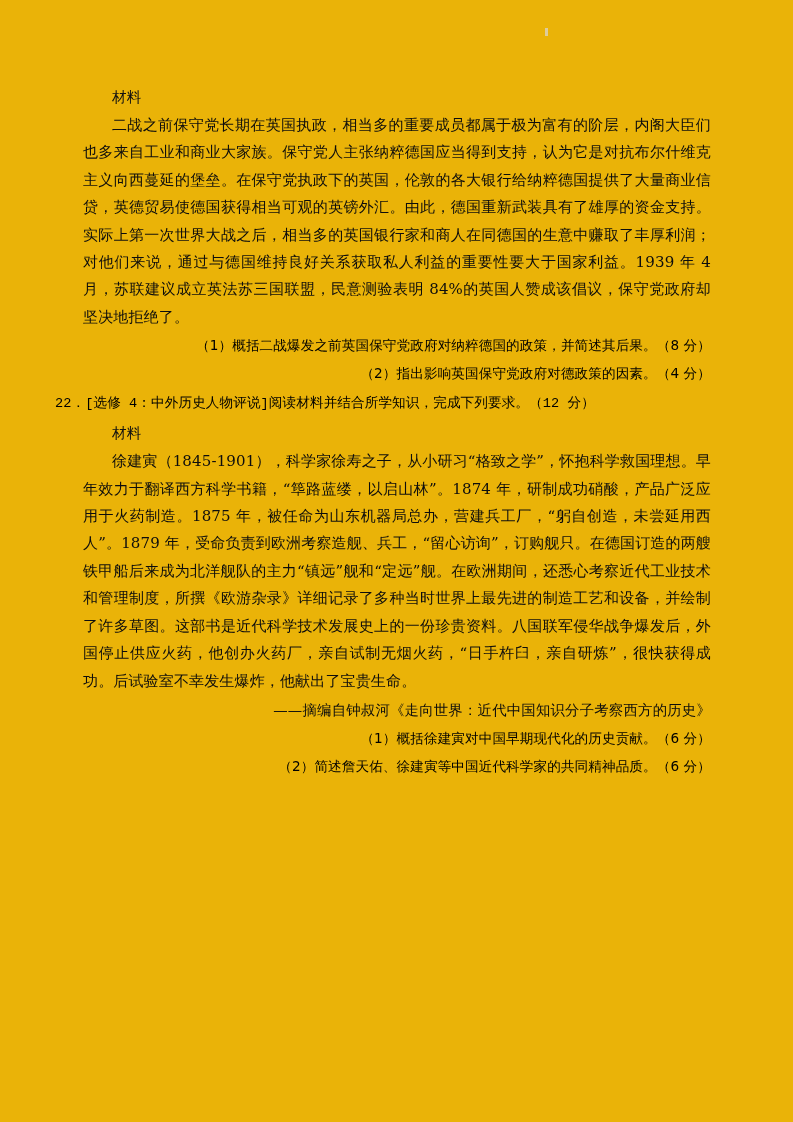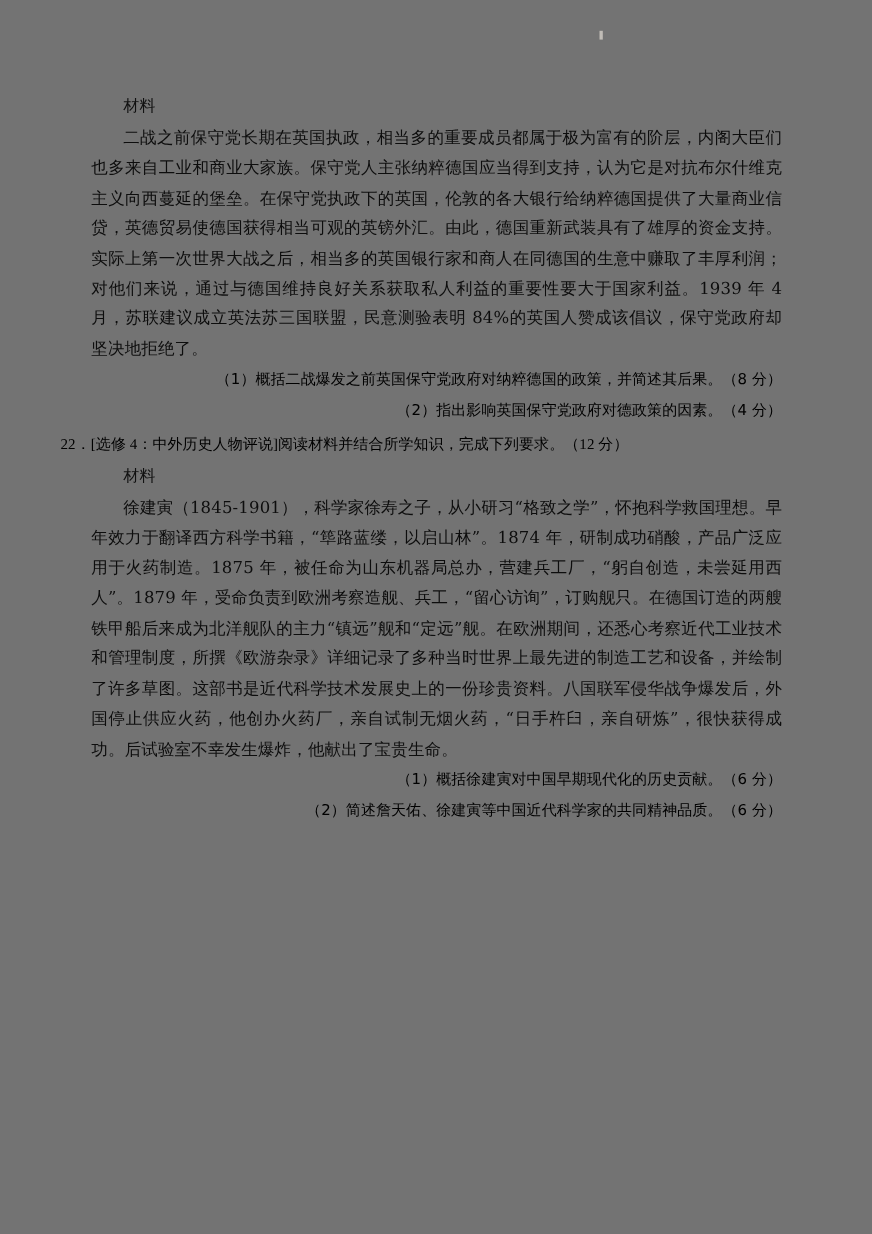--- a/index.html
+++ b/index.html
@@ -14,21 +14,21 @@
     font-family: "DejaVu Serif", serif;
     color: #000000;
     overflow: hidden;
   }
 
   .page {
     position: absolute;
     left: 0; top: 0;
     width: 793px;
     height: 1122px;
-    background: #737373;
+    background: #eab308;
   }
 
   .header-mark {
     position: absolute;
     left: 545px;
     top: 28px;
     width: 3px;
     height: 8px;
     background: #d9d4cc;
     opacity: 0.75;
@@ -78,21 +78,21 @@
     font-family: "DejaVu Sans", "Liberation Sans", sans-serif;
     font-size: 13.6px;
     line-height: 28px;
     letter-spacing: 0.1px;
     color: #000;
     margin-left: -11px;
     text-align: right;
   }
 
   .qnum-block {
-    font-family: Liberation Serif, serif;
+    font-family: Liberation Mono, monospace;
     font-size: 13.6px;
     line-height: 28px;
     letter-spacing: 0.1px;
     color: #000;
     margin-left: -28px;
     margin-top: 3px;
   }
 
   .sub-block { margin-top: 2px; }
 </style>
@@ -113,19 +113,20 @@
     <div class="question">（1）概括二战爆发之前英国保守党政府对纳粹德国的政策，并简述其后果。（8 分）</div>
 
     <div class="question">（2）指出影响英国保守党政府对德政策的因素。（4 分）</div>
 
     <div class="qnum-block">22．[选修 4：中外历史人物评说]阅读材料并结合所学知识，完成下列要求。（12 分）</div>
 
     <div class="material-label sub-block">材料</div>
 
     <div class="material-body">徐建寅（1845-1901），科学家徐寿之子，从小研习“格致之学”，怀抱科学救国理想。早年效力于翻译西方科学书籍，“筚路蓝缕，以启山林”。1874 年，研制成功硝酸，产品广泛应用于火药制造。1875 年，被任命为山东机器局总办，营建兵工厂，“躬自创造，未尝延用西人”。1879 年，受命负责到欧洲考察造舰、兵工，“留心访询”，订购舰只。在德国订造的两艘铁甲船后来成为北洋舰队的主力“镇远”舰和“定远”舰。在欧洲期间，还悉心考察近代工业技术和管理制度，所撰《欧游杂录》详细记录了多种当时世界上最先进的制造工艺和设备，并绘制了许多草图。这部书是近代科学技术发展史上的一份珍贵资料。八国联军侵华战争爆发后，外国停止供应火药，他创办火药厂，亲自试制无烟火药，“日手杵臼，亲自研炼”，很快获得成功。后试验室不幸发生爆炸，他献出了宝贵生命。</div>
 
+    <div class="source-line">——摘编自钟叔河《走向世界：近代中国知识分子考察西方的历史》</div>
 
     <div class="question">（1）概括徐建寅对中国早期现代化的历史贡献。（6 分）</div>
 
     <div class="question">（2）简述詹天佑、徐建寅等中国近代科学家的共同精神品质。（6 分）</div>
 
   </div>
 </div>
 
 </body></html>

